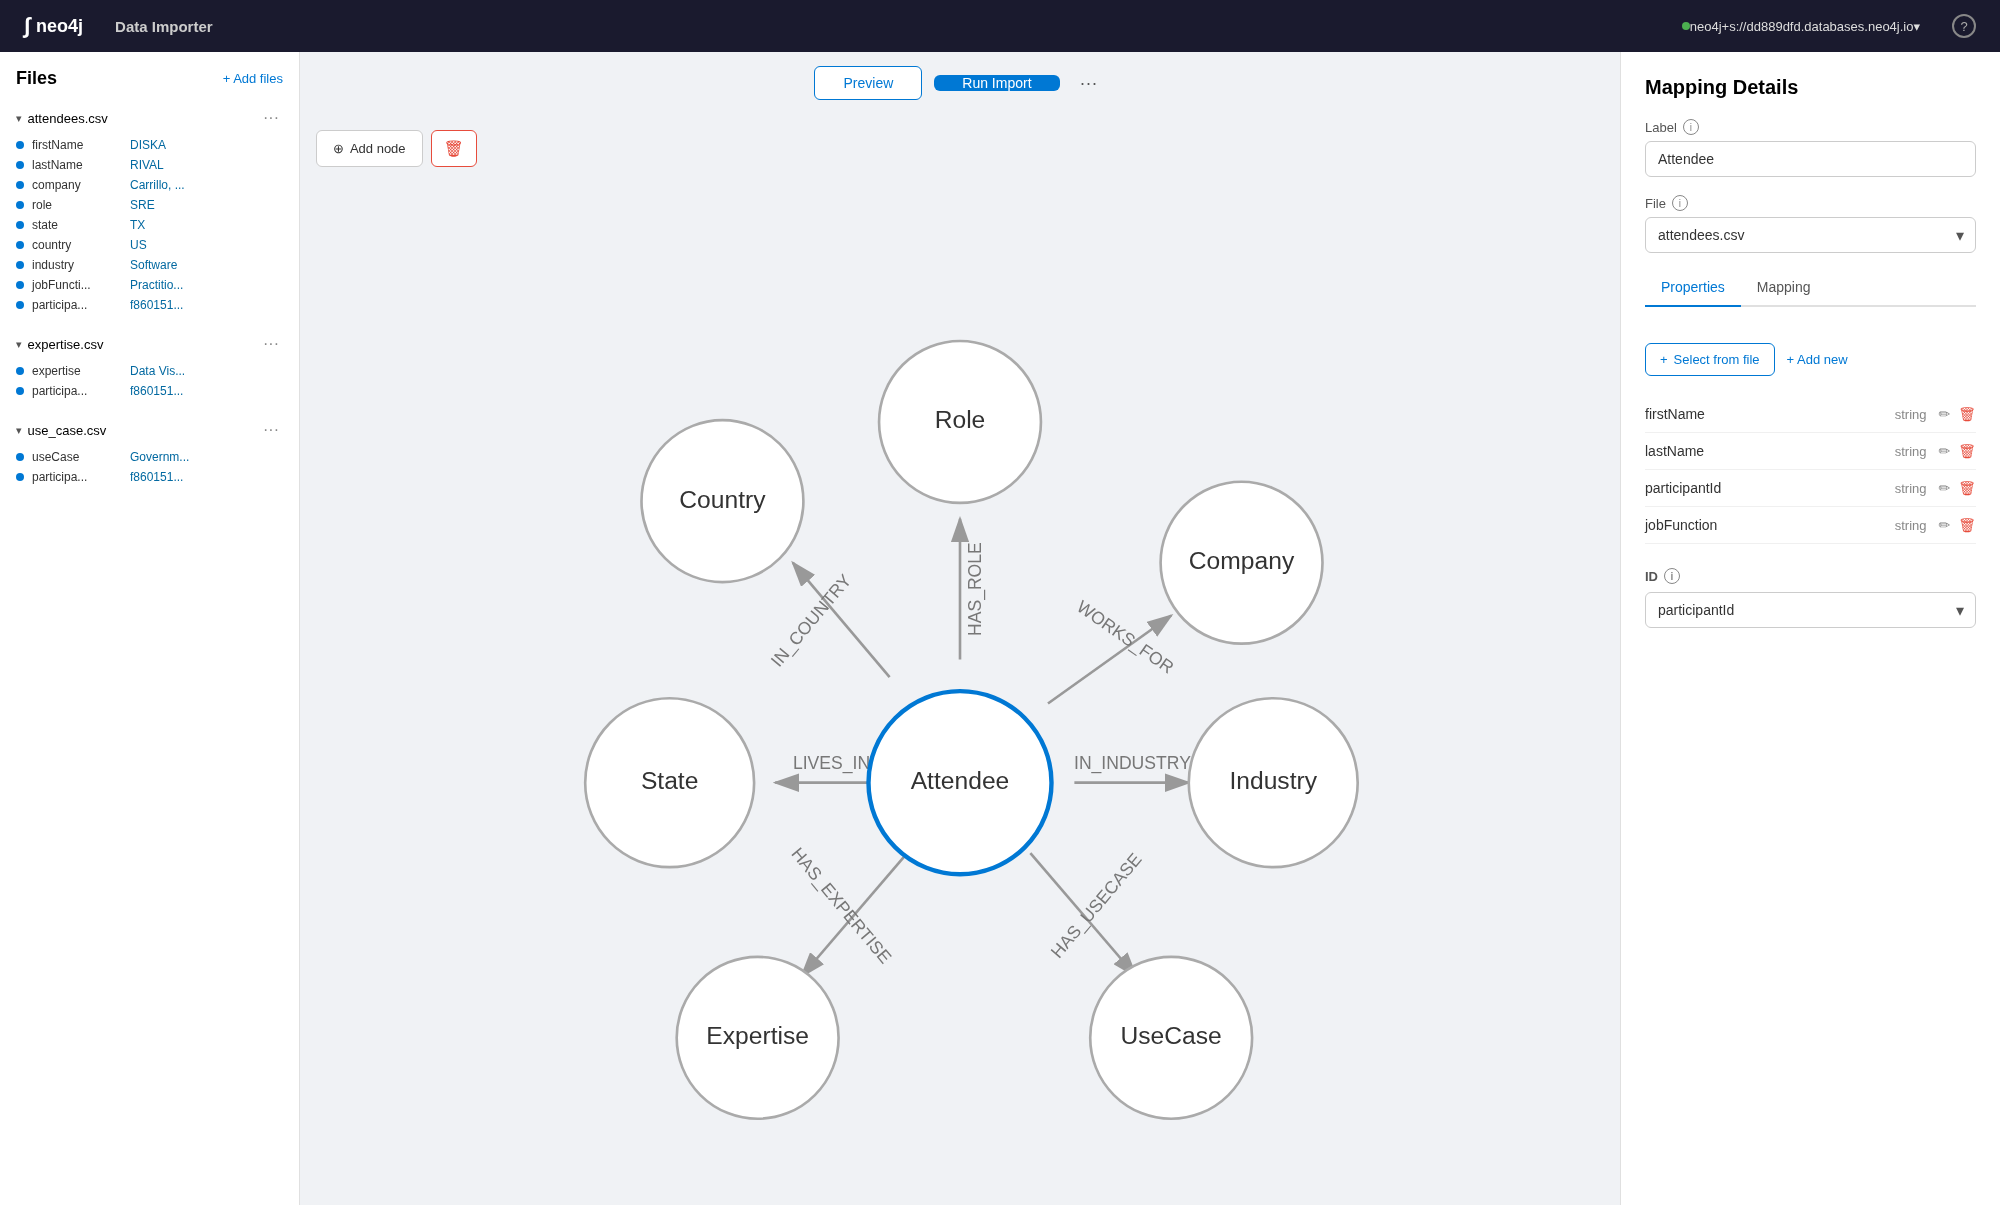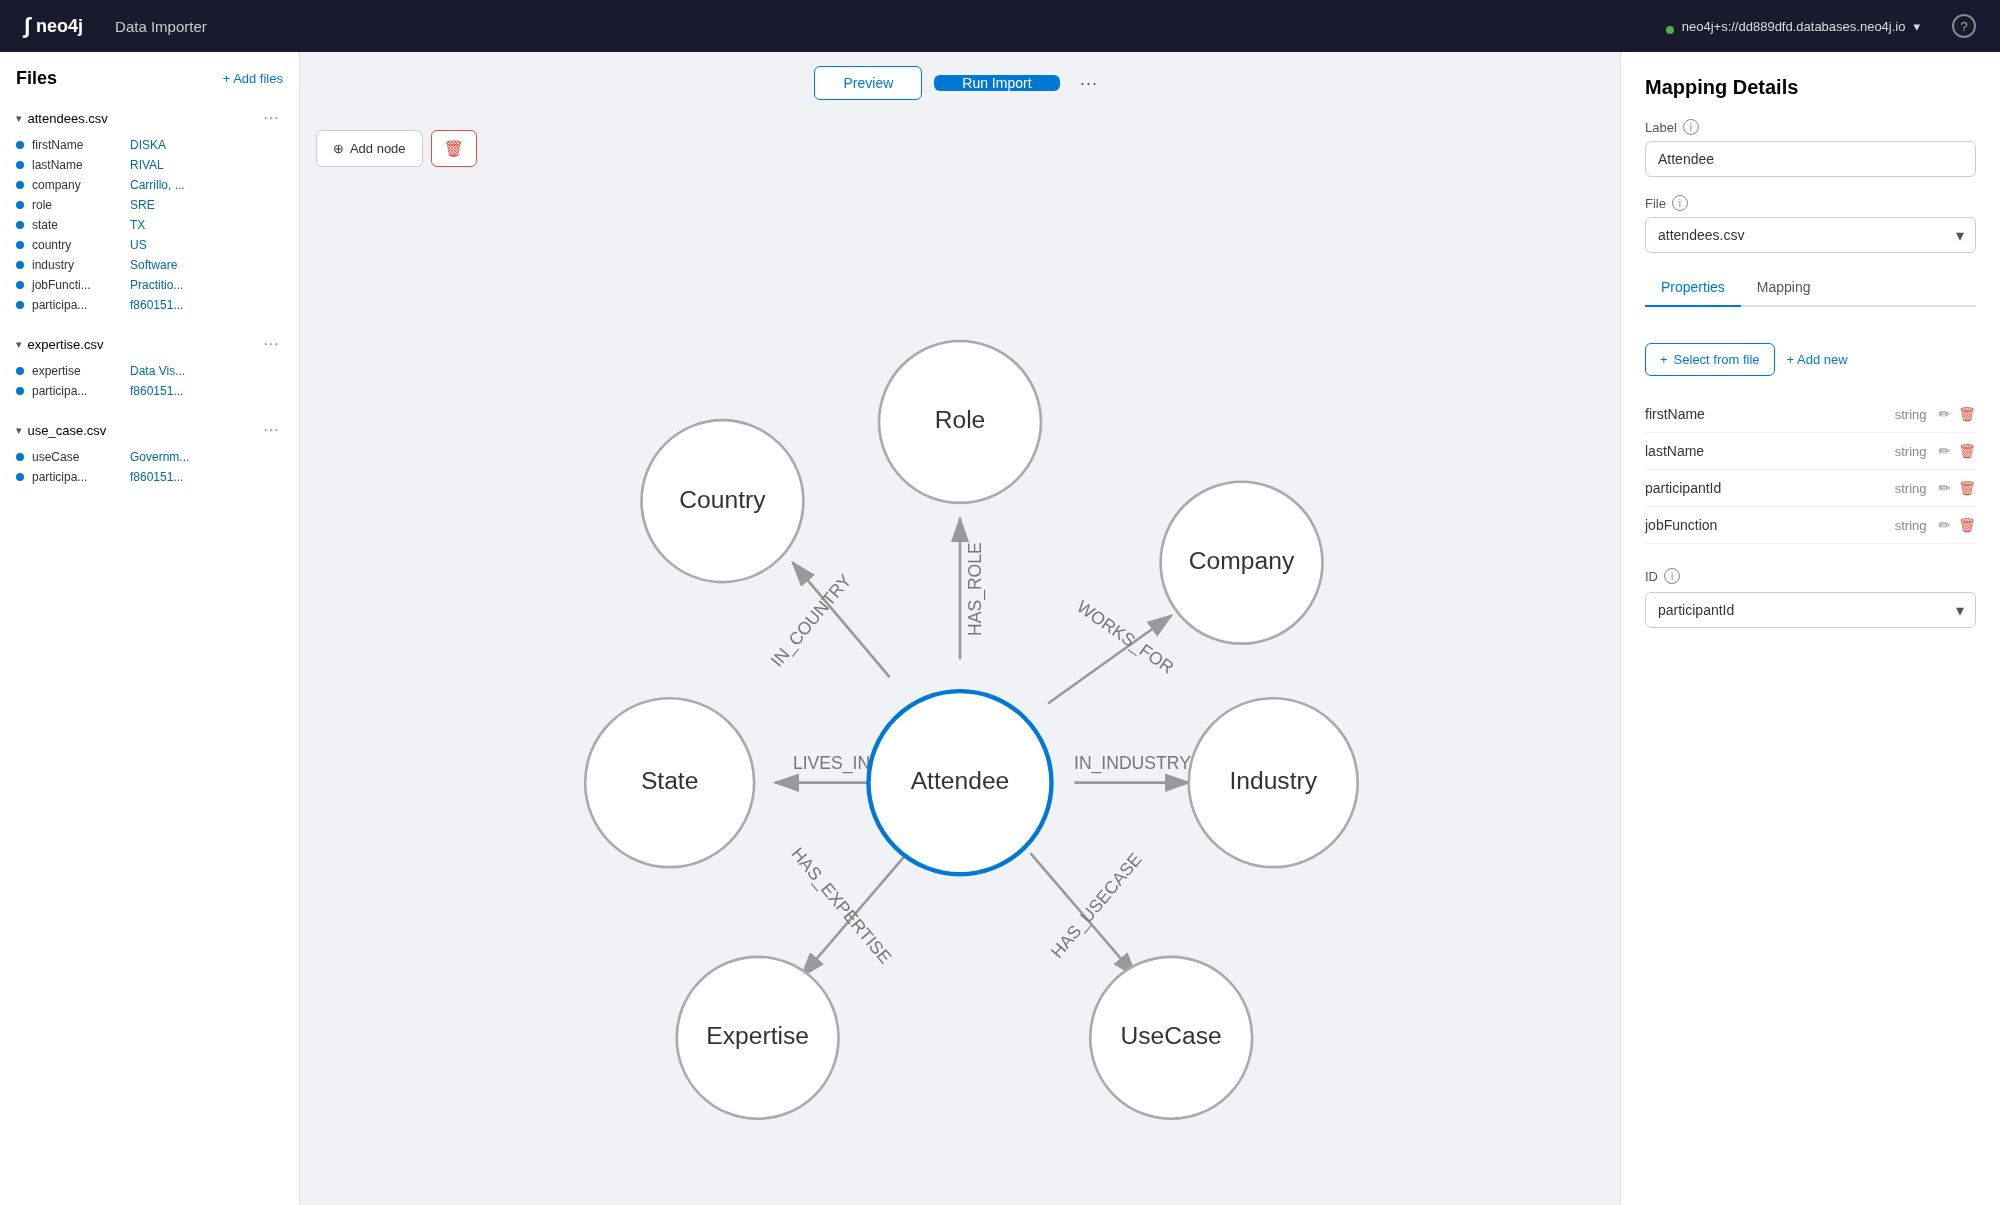--- a/index.html
+++ b/index.html
@@ -2,22 +2,22 @@
 <html><head>
   <meta charset="utf-8">
   <style>
     * { box-sizing: border-box; margin: 0; padding: 0; }
     body { font-family: -apple-system, BlinkMacSystemFont, 'Segoe UI', sans-serif; background: #f5f5f5; display: flex; flex-direction: column; height: 100vh; overflow: hidden; }
 
     
     .header { background: #1a1a2e; display: flex; align-items: center; padding: 0 24px; height: 52px; color: white; flex-shrink: 0; }
     .logo { display: flex; align-items: center; gap: 6px; font-size: 18px; font-weight: bold; color: white; margin-right: 32px; }
     .logo-icon { font-size: 22px; }
-    .app-title { font-size: 15px; color: #ccc; font-weight: 400; margin-right: auto; }
-    .db-connection { display: flex; align-items: flex-end; gap: 8px; font-size: 13px; color: #ddd; cursor: pointer; }
+    .app-title { font-size: 15px; color: #ccc; font-weight: 700; margin-right: auto; }
+    .db-connection { display: flex; align-items: center; font-size: 13px; color: #ddd; cursor: pointer; }
     .db-dot { width: 8px; height: 8px; background: #4caf50; border-radius: 50%; }
     .help-icon { margin-left: 32px; width: 24px; height: 24px; border: 2px solid #888; border-radius: 50%; display: flex; align-items: center; justify-content: center; font-size: 13px; color: #aaa; cursor: pointer; }
 
     
     .main { display: flex; flex: 1; overflow: hidden; }
 
     
     .sidebar { width: 300px; background: white; border-right: 1px solid #e0e0e0; overflow-y: auto; flex-shrink: 0; padding: 16px 0; }
     .sidebar-header { display: flex; align-items: center; justify-content: space-between; padding: 0 16px 12px; }
     .sidebar-title { font-size: 18px; font-weight: 600; }
@@ -74,21 +74,21 @@
 
     .properties-table { width: 100%; }
     .prop-row { display: flex; align-items: center; padding: 10px 0; border-bottom: 1px solid #f0f0f0; }
     .prop-name { flex: 1; font-size: 14px; color: #333; }
     .prop-type { font-size: 13px; color: #888; margin-right: 12px; }
     .prop-actions { display: flex; gap: 8px; }
     .prop-edit-btn { background: none; border: none; color: #888; cursor: pointer; font-size: 14px; }
     .prop-delete-btn { background: none; border: none; color: #e74c3c; cursor: pointer; font-size: 14px; }
 
     .id-section { margin-top: 24px; }
-    .id-label { font-size: 13px; color: #555; margin-bottom: 8px; display: flex; align-items: center; gap: 6px; }
+    .id-label { font-size: 13px; color: #555; margin-bottom: 8px; display: flex; align-items: center; gap: 6px; font-weight: bold; }
 
     
     .node-circle { fill: white; stroke: #aaa; stroke-width: 1.5; }
     .node-circle-selected { fill: white; stroke: #0078d4; stroke-width: 2.5; }
     .node-label { font-size: 14px; font-family: -apple-system, sans-serif; fill: #333; text-anchor: middle; dominant-baseline: middle; }
     .edge-line { stroke: #999; stroke-width: 1.5; fill: none; marker-end: url(#arrowhead); }
     .edge-label { font-size: 10px; font-family: -apple-system, sans-serif; fill: #777; text-anchor: middle; }
   </style>
 </head>
 <body>

